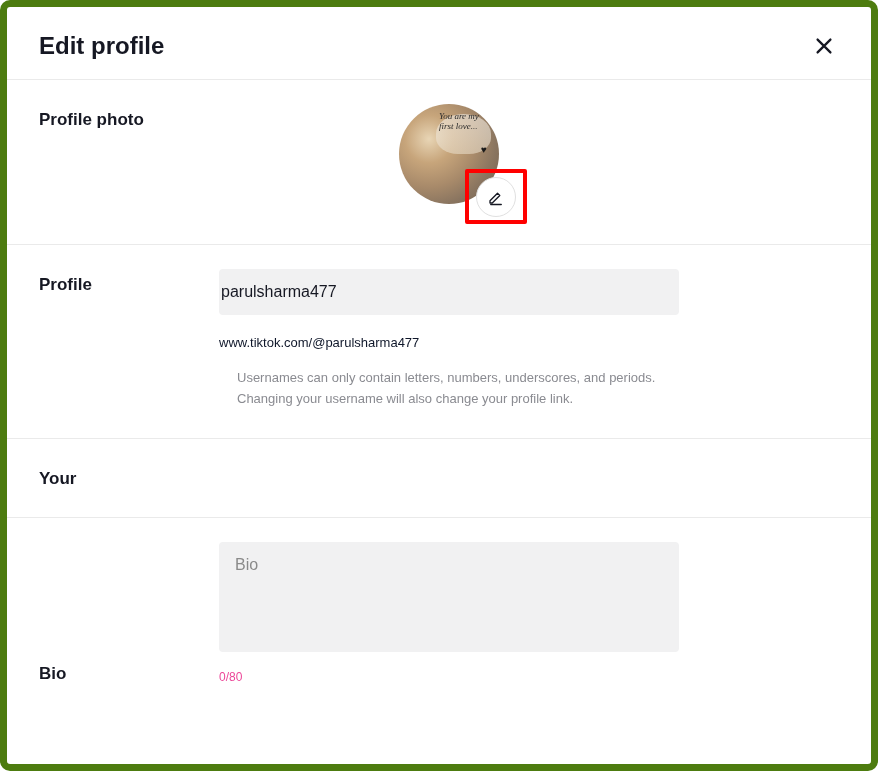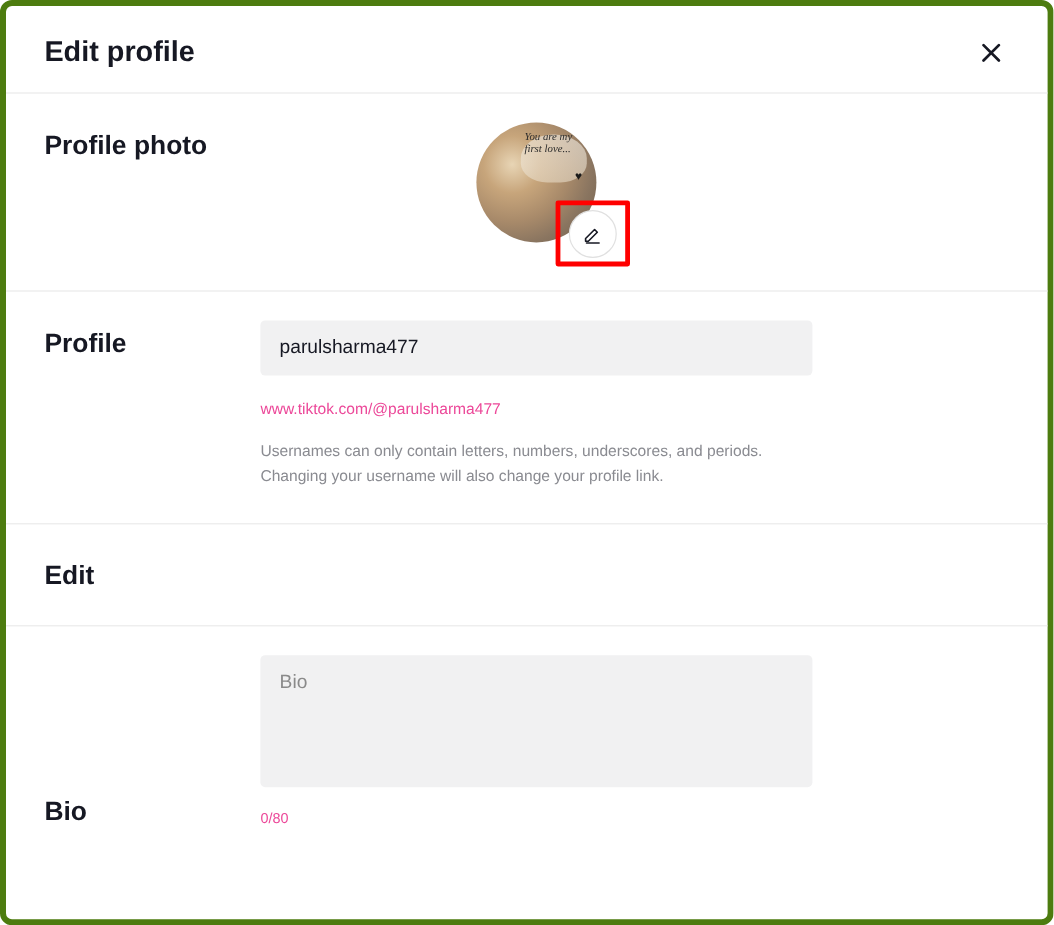--- a/index.html
+++ b/index.html
@@ -10,21 +10,21 @@
     body {
       font-family: -apple-system, BlinkMacSystemFont, "Segoe UI", Helvetica, Arial, sans-serif;
       background: #fff;
       width: 878px;
       height: 771px;
       overflow: hidden;
     }
     .modal {
       width: 100%;
       height: 100%;
-      border: 5px solid #4d7c0f;
+      border: 7px solid #4d7c0f;
       border-radius: 10px;
       position: relative;
       background: #fff;
     }
     .modal-header {
       display: flex;
       justify-content: space-between;
       align-items: center;
       padding: 24px 32px 18px 32px;
       border-bottom: 1px solid #eaeaea;
@@ -50,21 +50,21 @@
       stroke-width: 2.5;
     }
     .section {
       display: flex;
       padding: 24px 32px 28px 32px;
       border-bottom: 1px solid #eaeaea;
     }
     .section-label {
       width: 180px;
       flex-shrink: 0;
-      font-size: 22px;
+      font-size: 17px;
       font-weight: 600;
       color: #161823;
       padding-top: 6px;
     }
     .section-content {
       flex: 1;
       max-width: 460px;
     }
     
     .photo-wrap {
@@ -143,21 +143,21 @@
     .edit-badge svg {
       width: 18px;
       height: 18px;
     }
     
     .text-input {
       width: 100%;
       background: #f1f1f2;
       border: none;
       border-radius: 4px;
-      padding: 14px 16px;
+      padding: 14px 2px;
       font-size: 16px;
       color: #161823;
       font-family: inherit;
     }
     .text-input::placeholder {
       color: #8a8a8a;
     }
     .textarea-input {
       width: 100%;
       background: #f1f1f2;
@@ -171,27 +171,28 @@
       resize: none;
     }
     .textarea-input::placeholder {
       color: #8a8a8a;
     }
     .helper-text {
       font-size: 13px;
       color: #8a8b91;
       margin-top: 18px;
       line-height: 1.6;
+      margin-left: 18px;
     }
     .helper-text.tight {
       margin-top: 14px;
     }
     .url-text {
       font-size: 13px;
-      color: #ec4899;
+      color: #0f172a;
       margin-top: 20px;
       margin-bottom: 6px;
     }
     .char-count {
       font-size: 12px;
       color: #ec4899;
       margin-top: 14px;
     }
     .section.photo-section {
       padding-bottom: 40px;
@@ -234,21 +235,21 @@
   <div class="section">
     <div class="section-label">Profile</div>
     <div class="section-content">
       <input type="text" class="text-input" value="parulsharma477" style="">
       <div class="url-text">www.tiktok.com/@parulsharma477</div>
       <div class="helper-text">Usernames can only contain letters, numbers, underscores, and periods. Changing your username will also change your profile link.</div>
     </div>
   </div>
 
   <div class="section">
-    <div class="section-label">Edit</div>
+    <div class="section-label">Your</div>
     <div class="section-content">
     </div>
   </div>
 
   <div class="section" style="border-bottom:none;align-items:flex-end;">
     <div class="section-label">Bio</div>
     <div class="section-content">
       <textarea class="textarea-input" placeholder="Bio" style=""></textarea>
       <div class="char-count">0/80</div>
     </div>

